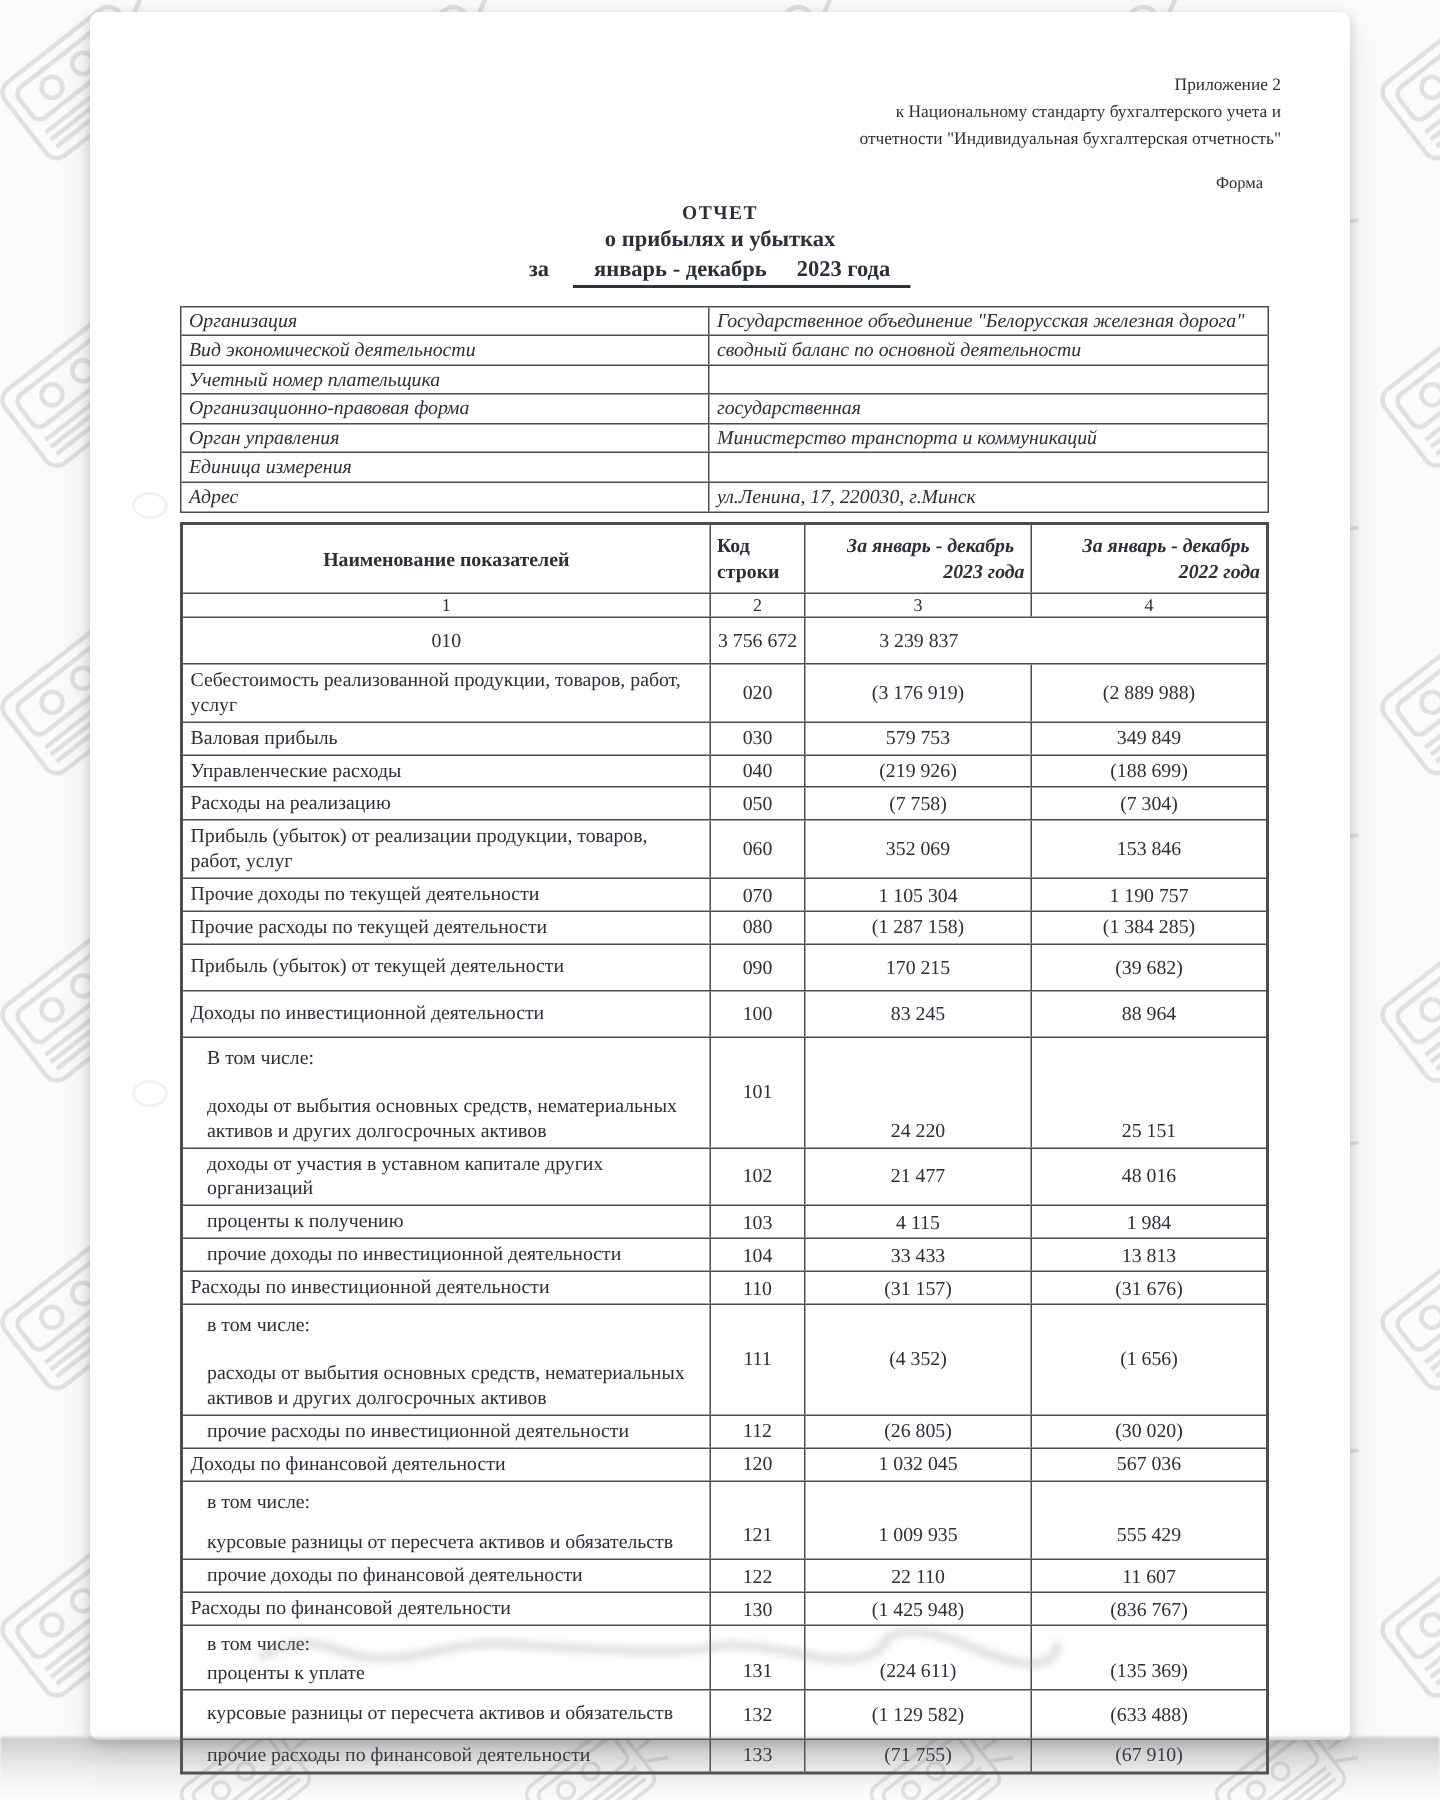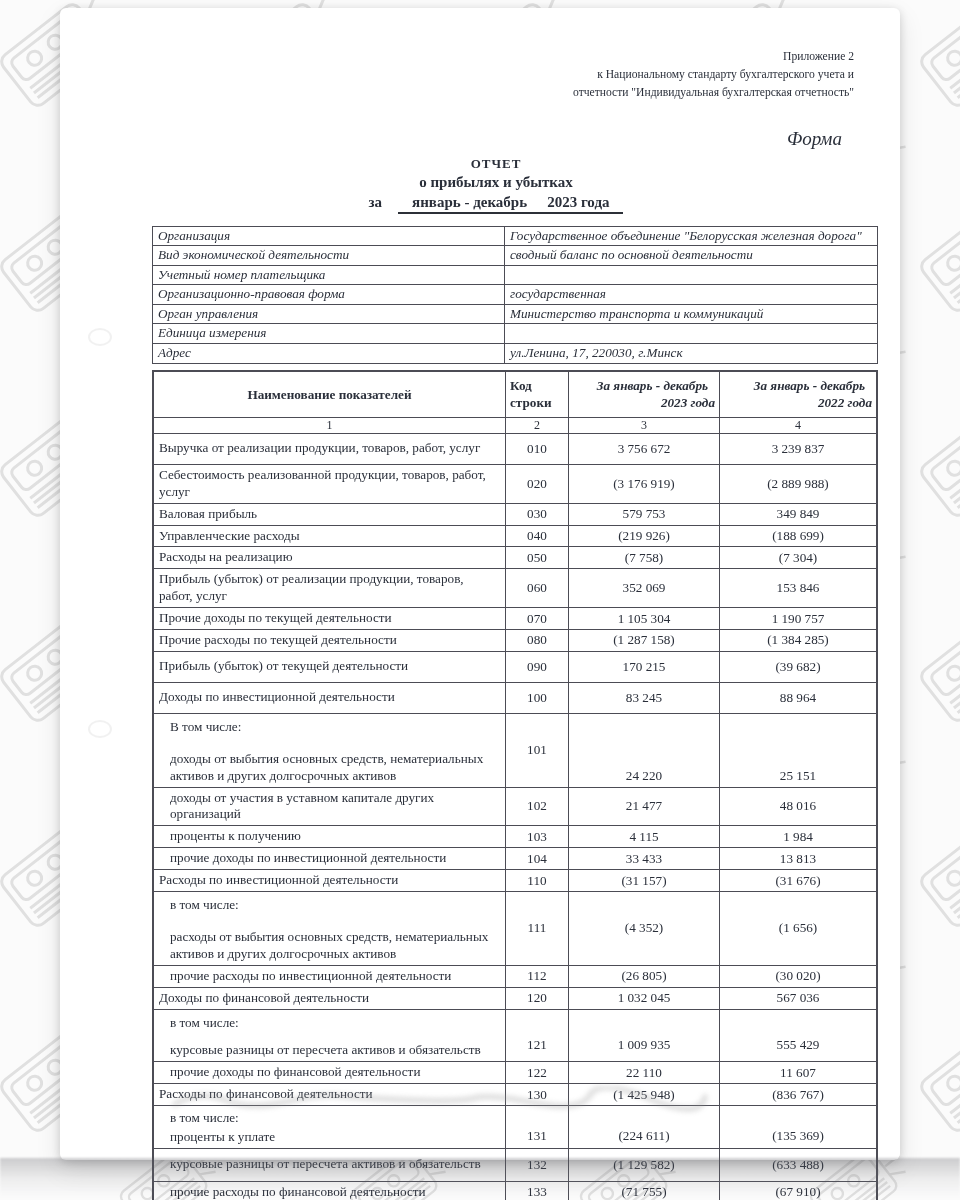--- a/index.html
+++ b/index.html
@@ -18,41 +18,40 @@
     color:var(--ink);
   }
   .bg-svg{position:absolute;left:0;top:0;z-index:0;}
 
   .page{
     position:absolute;left:60px;top:8px;z-index:2;
     width:840px;height:1152px;
     background:var(--paper);
     border-radius:6px;
     box-shadow:0 2px 8px rgba(0,0,0,.16), 0 10px 26px rgba(0,0,0,.10);
-    padding-left:32px;
   }
   .bottom-shade{
     position:absolute;left:0;top:1158px;width:960px;height:42px;z-index:3;
     background:linear-gradient(180deg, rgba(95,95,100,.30), rgba(140,140,145,.12) 50%, rgba(255,255,255,0) 95%);
     filter:blur(1px);
     pointer-events:none;
   }
   .hole{
     position:absolute;left:28px;width:24px;height:18px;
     border:2px solid #ededed;border-radius:50%;opacity:.8;
   }
   .hole.h1{top:320px;} .hole.h2{top:712px;}
 
   .appendix{
     padding-top:40px;padding-right:46px;
     text-align:right;font-size:11.6px;line-height:1.55;
   }
   .form-label{
-    margin-top:26px;padding-right:58px;
-    text-align:right;font-size:19px;font-style:italic;
+    margin-top:14px;padding-right:58px;
+    text-align:right;font-size:11px;
   }
   .title-block{margin-top:6px;text-align:center;}
   .t1{font-size:13px;font-weight:bold;letter-spacing:1px;}
   .t2{font-size:15px;font-weight:bold;margin-top:2px;}
   .t3{font-size:15px;font-weight:bold;margin-top:3px;}
   .t3 .prefix{margin-right:16px;}
   .t3 .uline{
     display:inline-block;border-bottom:2px solid #2c3038;
     padding:0 14px 1px 14px;
   }
@@ -226,24 +225,20 @@
       </div>
     </div>
     <div class="t-nums">
       <div>1</div>
       <div>2</div>
       <div>3</div>
       <div>4</div>
     </div>
     <div>
   <div class="t-row r-pad">
-    <div class="name">
-
-      <span class="nm">Выручка от реализации продукции, товаров, работ, услуг</span>
-    </div>
     <div class="code">010</div>
     <div class="num v1">3 756 672</div>
     <div class="num v2">3 239 837</div>
   </div>
 
   <div class="t-row r-md">
     <div class="name">
 
       <span class="nm">Себестоимость реализованной продукции, товаров, работ, услуг</span>
     </div>

